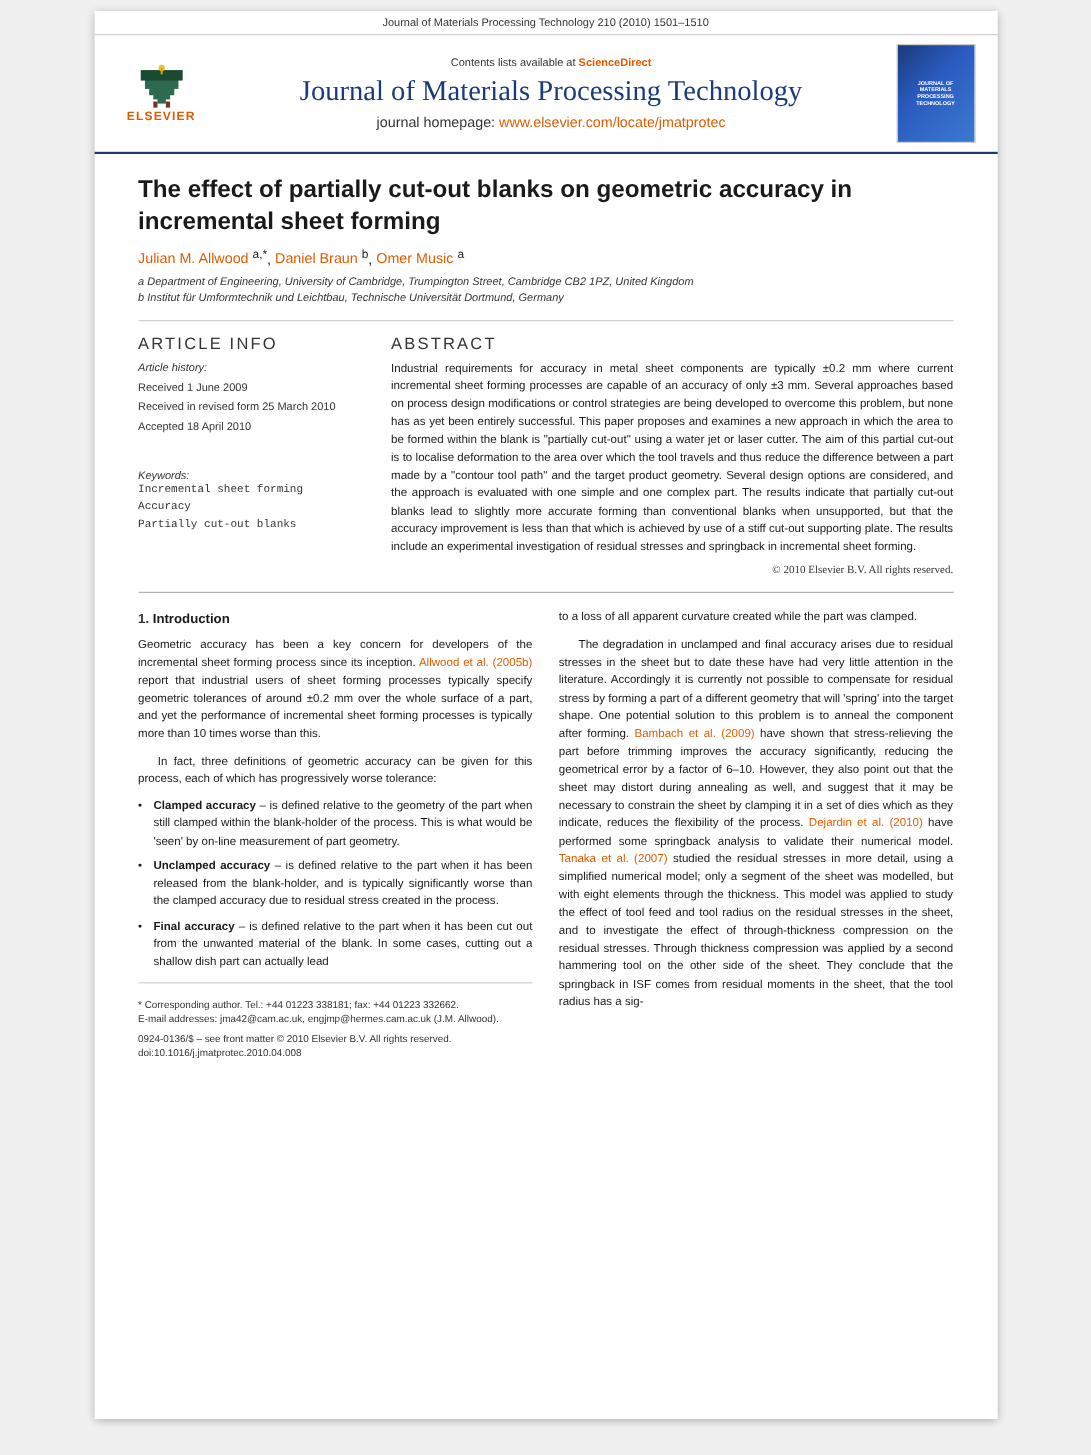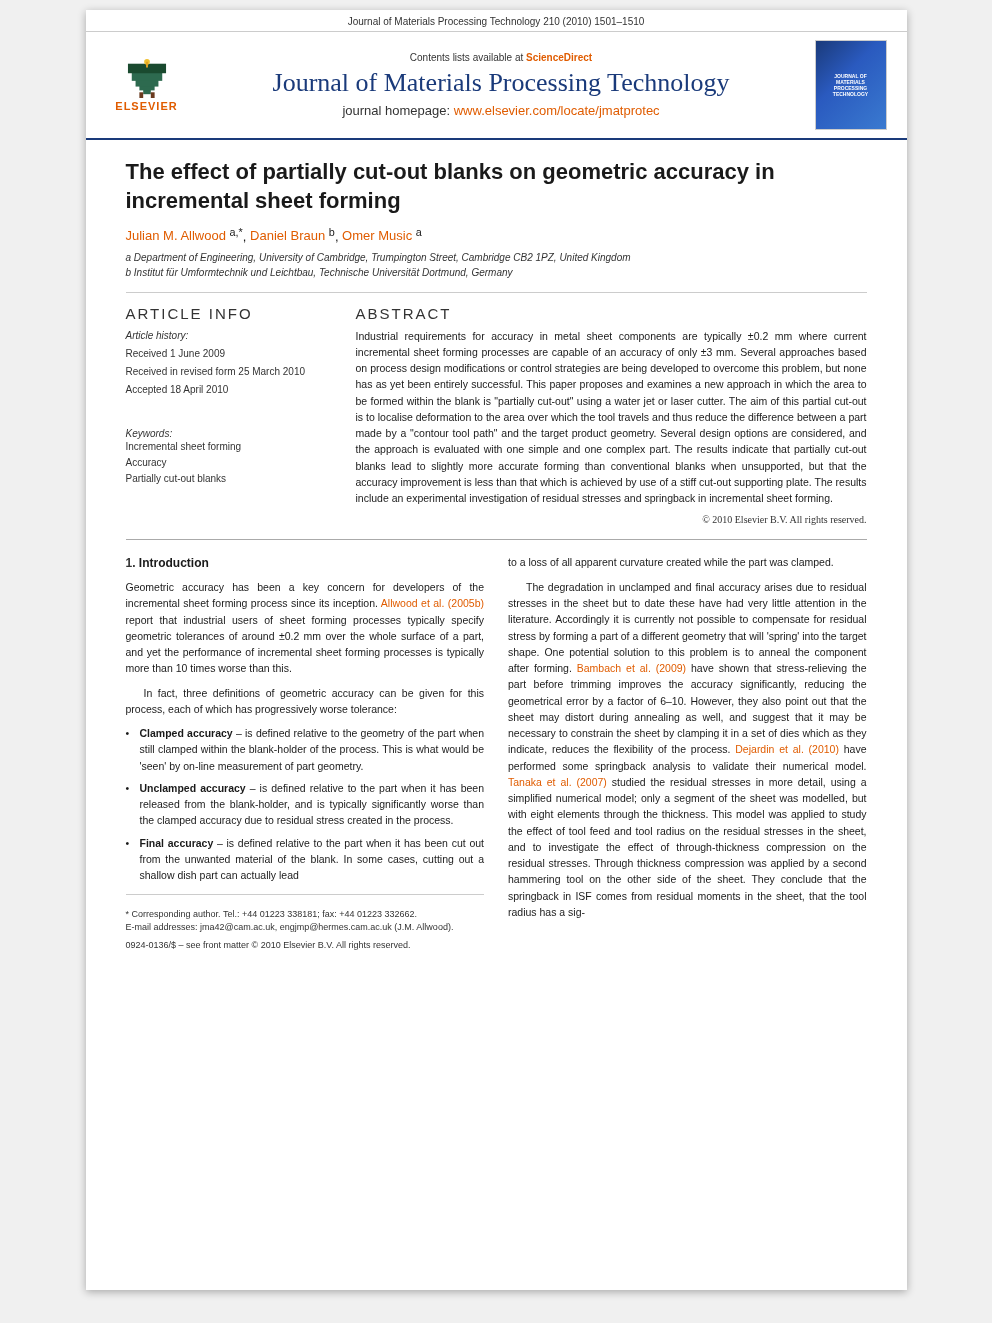--- a/index.html
+++ b/index.html
@@ -182,21 +182,21 @@
     .keywords-label {
       font-style: italic;
       font-size: 10px;
       font-family: Arial, sans-serif;
       color: #333;
       margin-top: 10px;
       display: block;
     }
     .keywords-list {
       font-size: 10px;
-      font-family: Liberation Sans, sans-serif;
+      font-family: Liberation Mono, monospace;
       color: #333;
       line-height: 1.6;
       list-style: none;
     }
     .abstract-text {
       font-size: 10.5px;
       color: #1a1a1a;
       line-height: 1.55;
       text-align: justify;
       font-family: Arial, sans-serif;
@@ -402,20 +402,21 @@
           </li>
           <li>
             <strong>Final accuracy</strong> – is defined relative to the part when it has been cut out from the unwanted material of the blank. In some cases, cutting out a shallow dish part can actually lead
           </li>
         </ul>
 
         <div class="footnote-area">
           <div>* Corresponding author. Tel.: +44 01223 338181; fax: +44 01223 332662.</div>
           <div>E-mail addresses: jma42@cam.ac.uk, engjmp@hermes.cam.ac.uk (J.M. Allwood).</div>
           <div style="margin-top:4px;">0924-0136/$ – see front matter © 2010 Elsevier B.V. All rights reserved.</div>
+          <div class="doi-line">doi:10.1016/j.jmatprotec.2010.04.008</div>
         </div>
 
       </div>
 
       <div class="body-col">
 
         <p>
           to a loss of all apparent curvature created while the part was clamped.
         </p>
 

